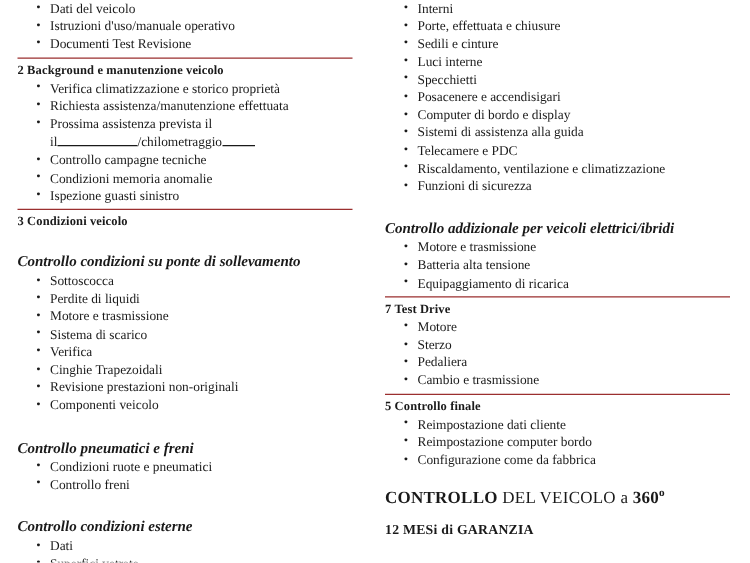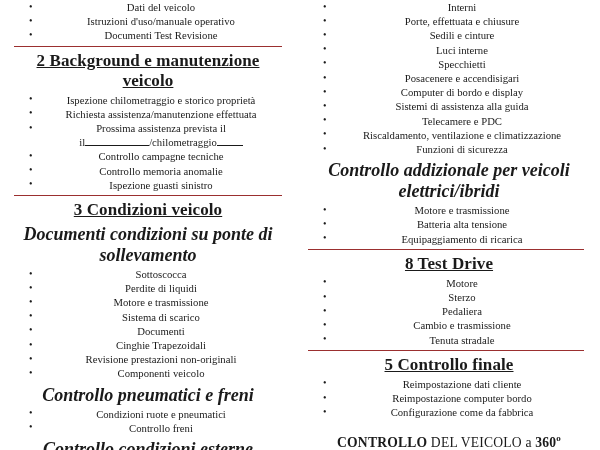--- a/index.html
+++ b/index.html
@@ -18,53 +18,51 @@
     position: relative;
     width: 600px;
     height: 450px;
     display: flex;
     box-sizing: border-box;
     padding: 0;
   }
   .col {
     position: relative;
     box-sizing: border-box;
-    text-align: center;
   }
   .col-left {
     width: 290px;
     padding: 0 8px 0 14px;
   }
   .col-right {
     width: 310px;
     padding: 0 10px 0 18px;
   }
   .rule {
     border: 0;
     border-top: 1.2px solid #9b2f2f;
     margin: 3px 0 4px 0;
     width: 100%;
   }
   .rule.short {
     width: 98%;
   }
   h2.section {
     font-family: "Liberation Serif", serif;
-    font-size: 17px;
+    font-size: 10px;
     font-weight: bold;
     margin: 4px 0 2px 0;
     letter-spacing: 0.1px;
-    text-decoration: underline;
   }
   h3.subsection {
     font-family: "Liberation Serif", serif;
-    font-size: 18px;
+    font-size: 12px;
     font-weight: bold;
     font-style: italic;
-    margin: 4px 0 1px 0;
+    margin: 19px 0 1px 0;
   }
   ul.items {
     list-style: none;
     margin: 0 0 1px 0;
     padding: 0 0 0 14px;
   }
   ul.items li {
     position: relative;
     font-size: 10.7px;
     line-height: 14.2px;
@@ -123,42 +121,42 @@
       <li>Dati del veicolo</li>
       <li>Istruzioni d'uso/manuale operativo</li>
       <li>Documenti Test Revisione</li>
     </ul>
 
     <hr class="rule">
 
     <h2 class="section">2 Background e manutenzione veicolo</h2>
 
     <ul class="items">
-      <li>Ispezione chilometraggio e storico proprietà</li>
+      <li>Verifica climatizzazione e storico proprietà</li>
       <li>Richiesta assistenza/manutenzione effettuata</li>
       <li class="multiline">
         <span>Prossima assistenza prevista il</span><br>
         <span>il</span><span class="fillin w2"></span><span>/chilometraggio</span><span class="fillin w1"></span>
       </li>
       <li>Controllo campagne tecniche</li>
-      <li>Controllo memoria anomalie</li>
+      <li>Condizioni memoria anomalie</li>
       <li>Ispezione guasti sinistro</li>
     </ul>
 
     <hr class="rule">
 
     <h2 class="section">3 Condizioni veicolo</h2>
 
-    <h3 class="subsection">Documenti condizioni su ponte di sollevamento</h3>
+    <h3 class="subsection">Controllo condizioni su ponte di sollevamento</h3>
     <ul class="items">
       <li>Sottoscocca</li>
       <li>Perdite di liquidi</li>
       <li>Motore e trasmissione</li>
       <li>Sistema di scarico</li>
-      <li>Documenti</li>
+      <li>Verifica</li>
       <li>Cinghie Trapezoidali</li>
       <li>Revisione prestazioni non-originali</li>
       <li>Componenti veicolo</li>
     </ul>
 
     <h3 class="subsection">Controllo pneumatici e freni</h3>
     <ul class="items">
       <li>Condizioni ruote e pneumatici</li>
       <li>Controllo freni</li>
     </ul>
@@ -192,27 +190,26 @@
 
     <h3 class="subsection">Controllo addizionale per veicoli elettrici/ibridi</h3>
     <ul class="items">
       <li>Motore e trasmissione</li>
       <li>Batteria alta tensione</li>
       <li>Equipaggiamento di ricarica</li>
     </ul>
 
     <hr class="rule short">
 
-    <h2 class="section">8 Test Drive</h2>
+    <h2 class="section">7 Test Drive</h2>
     <ul class="items">
       <li>Motore</li>
       <li>Sterzo</li>
       <li>Pedaliera</li>
       <li>Cambio e trasmissione</li>
-      <li>Tenuta stradale</li>
     </ul>
 
     <hr class="rule short">
 
     <h2 class="section">5 Controllo finale</h2>
     <ul class="items">
       <li>Reimpostazione dati cliente</li>
       <li>Reimpostazione computer bordo</li>
       <li>Configurazione come da fabbrica</li>
     </ul>

